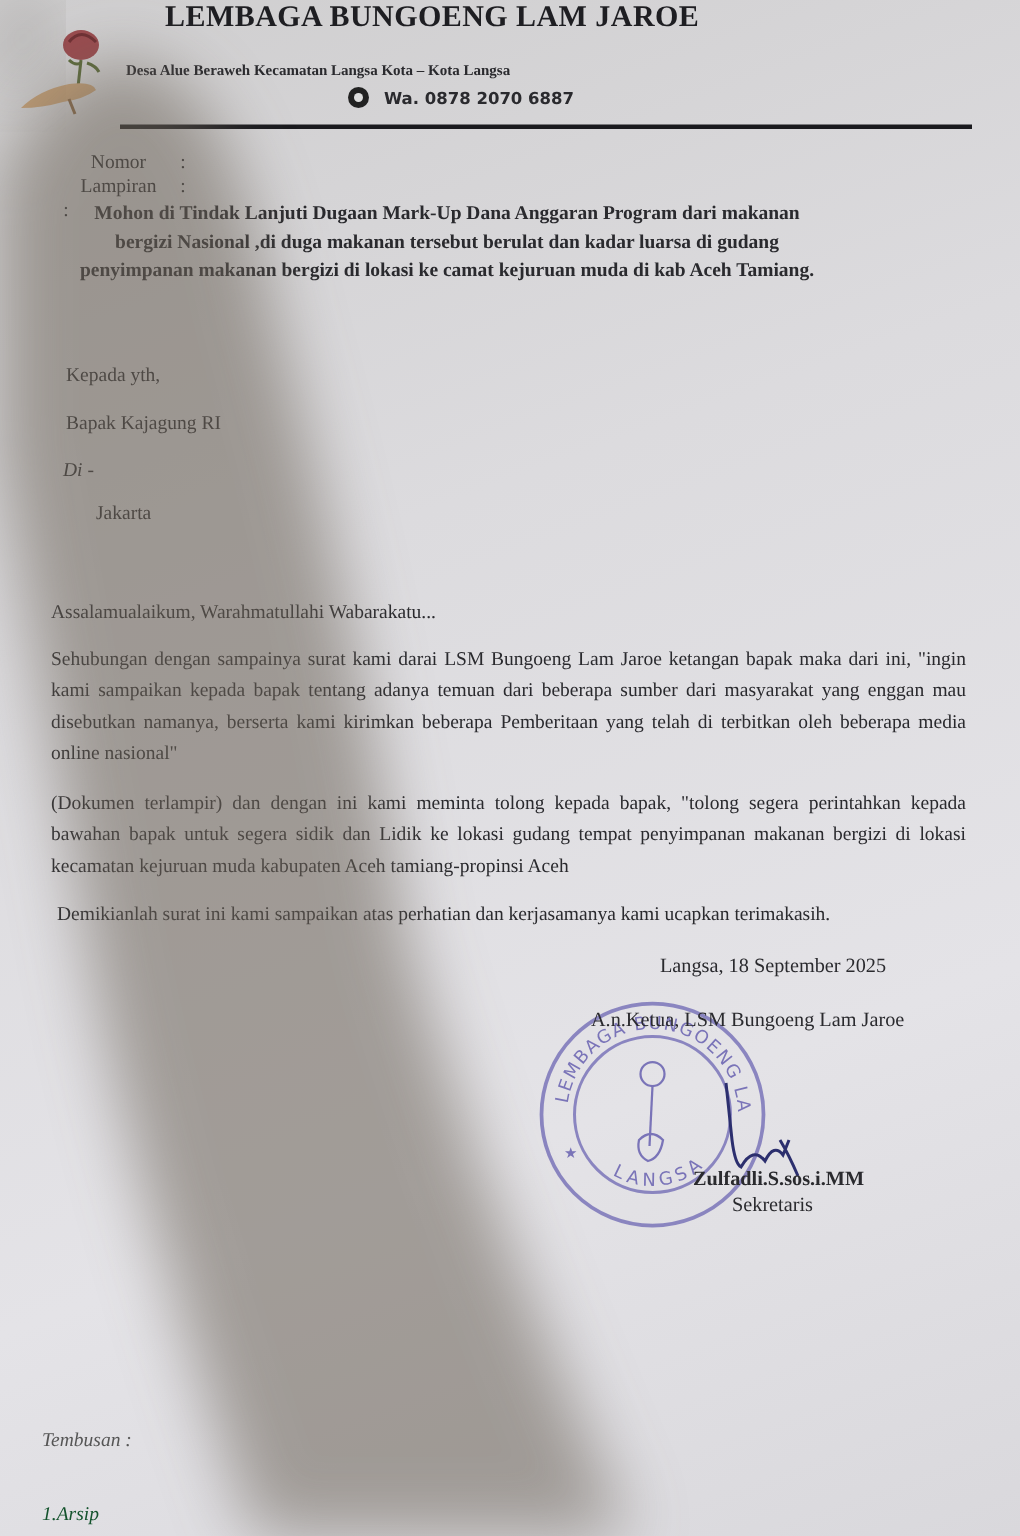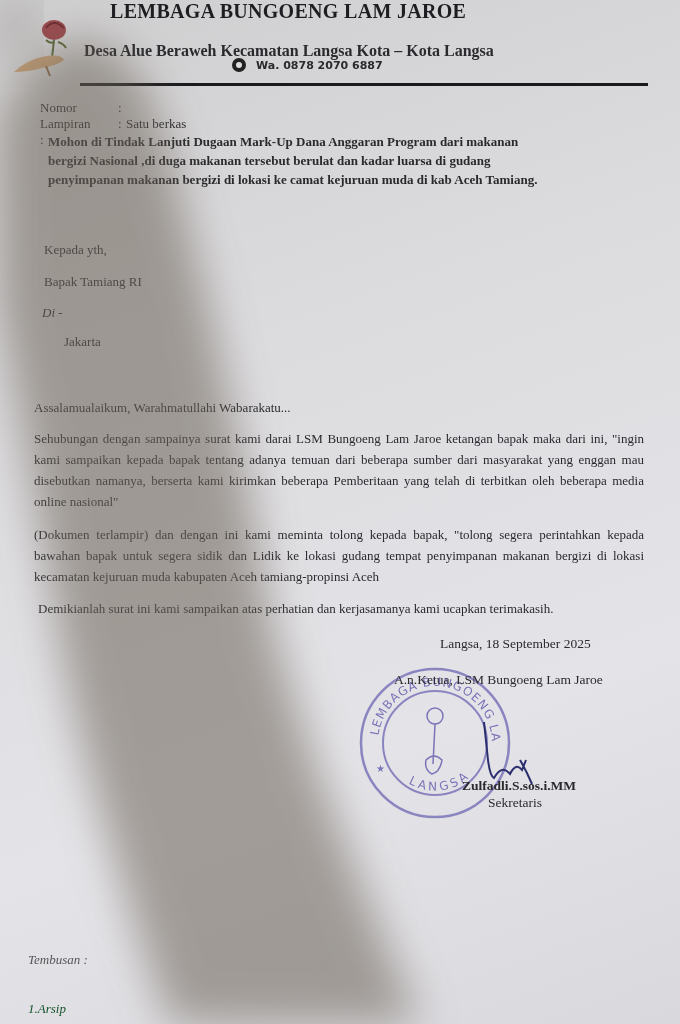--- a/index.html
+++ b/index.html
@@ -21,29 +21,29 @@
   .rose-logo { position:absolute; left:6px; top:10px; width:70px; height:68px; }
   .lh-title {
     position:absolute; left:110px; top:0px; font-size:20px; font-weight:bold;
     letter-spacing:0.3px; color:#1e1e22;
   }
   .lh-motto {
     position:absolute; left:150px; top:21px; font-size:19px; font-weight:bold;
     color:#7a4a3a; letter-spacing:0.5px;
   }
   .lh-address {
-    position:absolute; left:84px; top:42px; font-size:16px; font-weight:bold; color:#2a2a2e;
+    position:absolute; left:84px; top:42px; font-size:10px; font-weight:bold; color:#2a2a2e;
   }
   .lh-contact { position:absolute; left:232px; top:58px; font-size:11px; font-weight:bold; font-family:"DejaVu Sans", sans-serif; color:#2a2a2e; display:flex; align-items:center; gap:10px;text-align:center; }
   .wa-icon { width:14px; height:14px; border-radius:50%; background:#222; display:inline-block; position:relative; }
   .wa-icon::after { content:""; position:absolute; left:4px; top:4px; width:6px; height:6px; border-radius:50%; background:#ddd; }
   .lh-rule { position:absolute; left:80px; top:83px; width:568px; height:3px; background:#1a1a1e; }
 
   .meta { position:absolute; left:40px; top:100px; font-size:13px; line-height:16px; }
-  .meta-row { display:flex; }
+  .meta-row { display:flex;text-align:center; }
   .meta-label { width:78px; }
   .meta-sep { width:8px; }
   .meta-value { width:500px; }
   .meta-value.bold { font-weight:bold; }
 
   .block { position:absolute; font-size:13px; }
   .para { position:absolute; left:34px; width:610px; font-size:13px; line-height:21px; text-align:justify; }
   .right { position:absolute; font-size:13.5px; }
 
   .stamp { position:absolute; left:356px; top:664px; width:158px; height:158px; }
@@ -73,30 +73,29 @@
 </div>
 
 <div class="meta">
   <div class="meta-row">
     <span class="meta-label">Nomor</span>
     <span class="meta-sep">:</span>
   </div>
   <div class="meta-row">
     <span class="meta-label">Lampiran</span>
     <span class="meta-sep">:</span>
-    <span class="meta-value">Satu berkas</span>
   </div>
   <div class="meta-row">
     <span class="meta-sep">:</span>
     <span class="meta-value bold" style="line-height:19px;">Mohon di Tindak Lanjuti Dugaan Mark-Up Dana Anggaran Program dari makanan bergizi Nasional ,di duga makanan tersebut berulat dan kadar luarsa di gudang penyimpanan makanan bergizi di lokasi ke camat  kejuruan muda di kab Aceh Tamiang.</span>
   </div>
 </div>
 
 <div class="block" style="left:44px; top:242px;">Kepada yth,</div>
-<div class="block" style="left:44px; top:274px;">Bapak Tamiang RI</div>
+<div class="block" style="left:44px; top:274px;">Bapak Kajagung RI</div>
 <div class="block" style="left:42px; top:305px; font-style:italic;">Di -</div>
 <div class="block" style="left:64px; top:334px;">Jakarta</div>
 
 <div class="block" style="left:34px; top:400px;">Assalamualaikum, Warahmatullahi Wabarakatu...</div>
 <div class="para" style="top:428px;">Sehubungan dengan sampainya surat kami darai LSM Bungoeng Lam Jaroe ketangan bapak maka dari ini, "ingin kami sampaikan kepada bapak tentang adanya temuan dari beberapa sumber dari masyarakat yang enggan mau disebutkan namanya, berserta kami kirimkan beberapa Pemberitaan yang telah di terbitkan oleh beberapa media online nasional"</div>
 <div class="para" style="top:524px;">(Dokumen terlampir) dan dengan ini kami meminta tolong kepada bapak, "tolong segera perintahkan kepada bawahan bapak untuk segera sidik dan Lidik ke lokasi gudang tempat penyimpanan makanan bergizi di lokasi  kecamatan kejuruan muda kabupaten Aceh tamiang-propinsi Aceh</div>
 <div class="para" style="top:598px; left:38px;">Demikianlah surat ini kami sampaikan atas perhatian dan kerjasamanya kami ucapkan terimakasih.</div>
 
 <div class="right" style="left:440px; top:636px;">Langsa, 18 September 2025</div>
 

